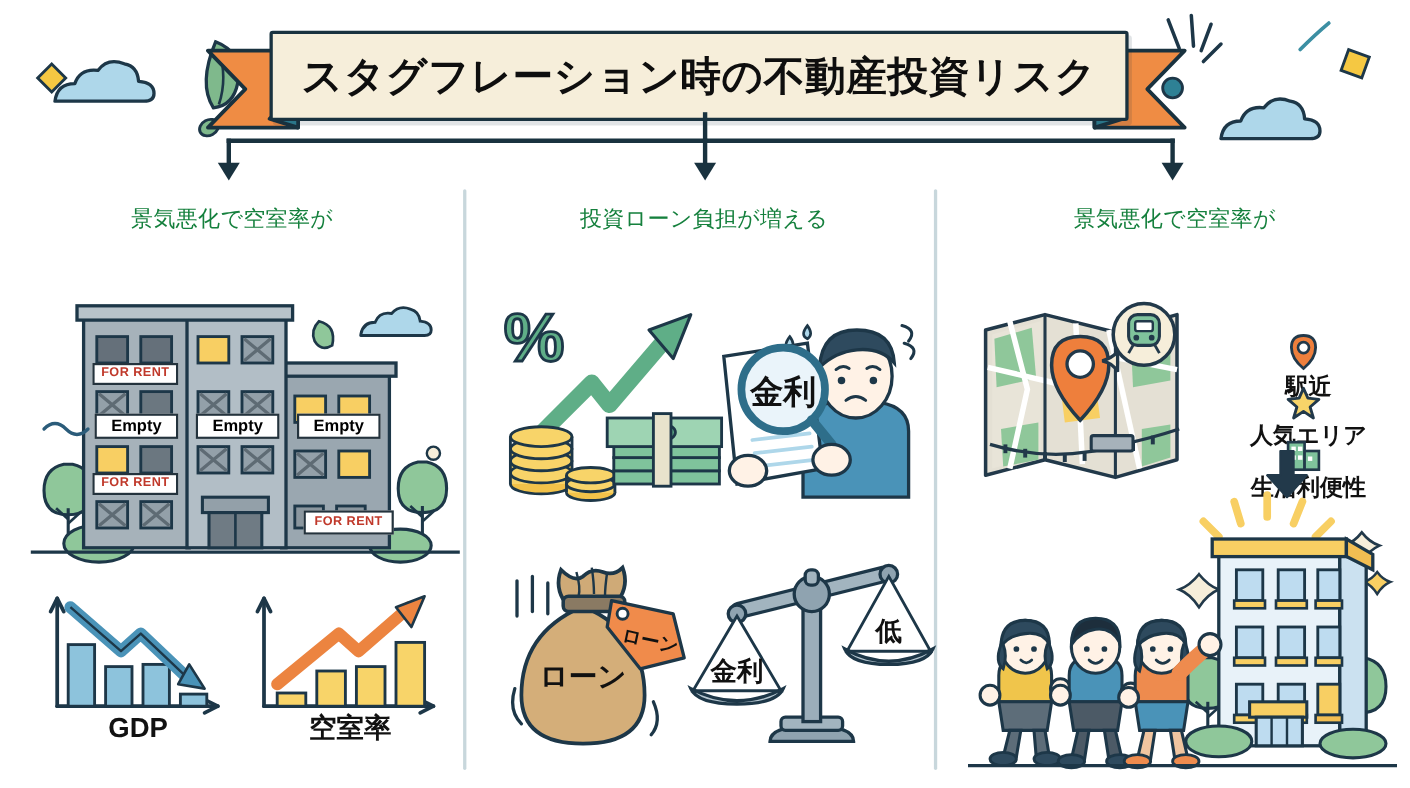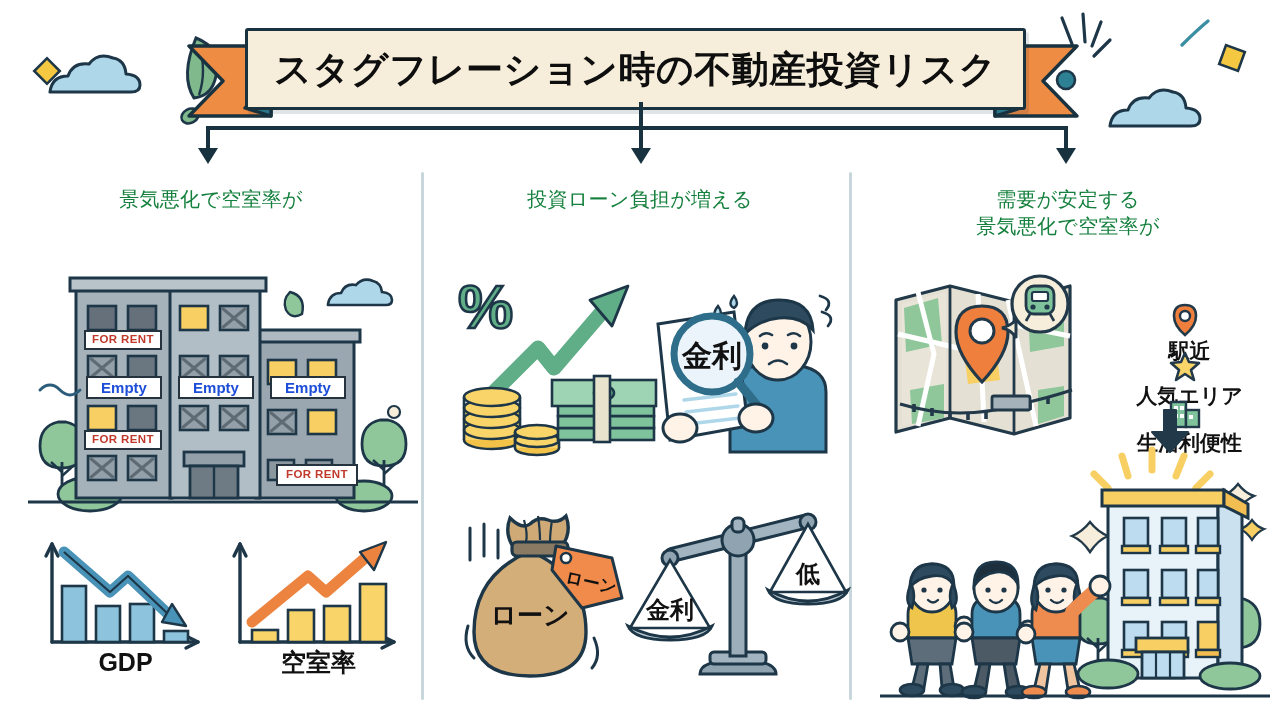--- a/index.html
+++ b/index.html
@@ -34,21 +34,21 @@
   
   .divider{width:3px;background:#C8D7DC;border-radius:2px;}
 
   
   .sign{
     position:absolute;background:#fff;border:2.5px solid #24333D;
     display:flex;align-items:center;justify-content:center;
     font-weight:bold;line-height:1;box-sizing:border-box;
   }
   .sign-rent{color:#C0392B;font-size:11.5px;letter-spacing:.4px;}
-  .sign-empty{color:#1d4ed8;font-size:15px;}
+  .sign-empty{color:#000000;font-size:15px;}
 
   .cap{
     position:absolute;text-align:center;font-weight:bold;color:#111;
     font-size:25px;line-height:1;
   }
 
   
   #legend{left:1102px;top:303px;width:175px;}
   .legend-row{display:flex;align-items:center;height:40px;margin-bottom:7px;flex-direction:column;}
   .legend-ico{width:32px;height:34px;flex:0 0 32px;margin-right:9px;
@@ -384,21 +384,20 @@
       <text x="32" y="116" text-anchor="middle" font-family="Liberation Sans, sans-serif" font-size="24" font-weight="bold" fill="#111">金利</text>
 
       <circle cx="170" cy="20" r="8" fill="#8FA3B0" stroke="#1D3748" stroke-width="3"></circle>
       <path d="M170 22 L132 90 L208 90 Z" fill="#FFFFFF" stroke="#1D3748" stroke-width="2.6"></path>
       <path d="M130 88 q40 22 80 0 q-6 14 -40 14 q-34 0 -40 -14 z" fill="#B8C8D2" stroke="#1D3748" stroke-width="3"></path>
       <text x="170" y="80" text-anchor="middle" font-family="Liberation Sans, sans-serif" font-size="24" font-weight="bold" fill="#111">低</text>
     </svg>
   </div>
 
   <div class="abs col-head nosel" style="left:868px;top:186px;width:400px;">
-    <div>需要が安定する</div>
     <div>景気悪化で空室率が</div>
   </div>
 
   <div class="abs nosel" style="left:888px;top:274px;width:190px;height:170px;">
     <svg style="width:190px;height:170px;">
       <path d="M8 26 L62 12 L126 28 L182 12 L182 144 L126 160 L62 144 L8 158 Z" fill="#E4E0D4" stroke="#22394A" stroke-width="3.2" stroke-linejoin="round"></path>
       <path d="M14 30 L58 18 L58 140 L14 152 Z" fill="#E8E4D8" stroke="none"></path>
       <g>
         <path d="M16 34 L50 24 L54 70 L18 78 Z" fill="#8FC79A"></path>
         <path d="M22 116 L56 110 L56 144 L24 150 Z" fill="#8FC79A"></path>

